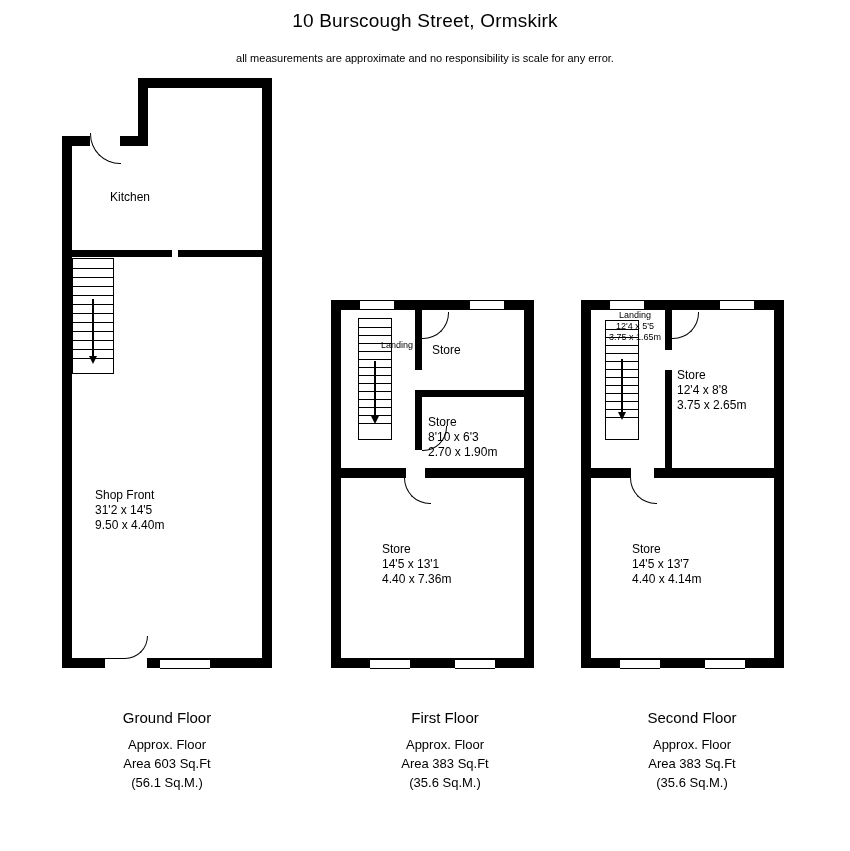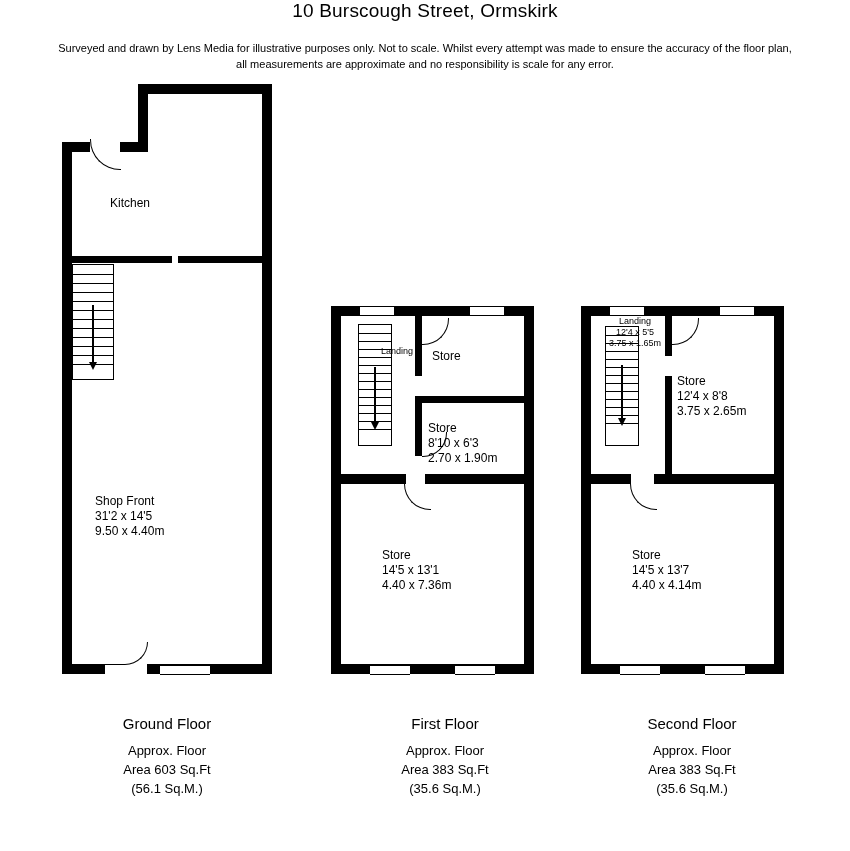--- a/index.html
+++ b/index.html
@@ -10,20 +10,21 @@
   body {
     width: 850px;
     height: 851px;
     font-family: "Liberation Sans", sans-serif;
     color: #000000;
     position: relative;
     overflow: hidden;
   }
   .header {
     text-align: center;
+    padding-top: 10px;
   }
   .title-line1 {
     font-size: 19px;
     letter-spacing: 0.2px;
   }
   .title-line2 {
     font-size: 19px;
     margin-top: 8px;
     letter-spacing: 0.2px;
   }
@@ -127,21 +128,20 @@
     font-size: 15px;
     margin-bottom: 8px;
   }
 </style>
 </head>
 <body>
 
 <div class="header">
   <div class="title-line1">10 Burscough Street, Ormskirk</div>
   <div class="disclaimer">
-    <div>Surveyed and drawn by Lens Media for illustrative purposes only. Not to scale. Whilst every attempt was made to ensure the accuracy of the floor plan,</div>
     <div>all measurements are approximate and no responsibility is scale for any error.</div>
   </div>
 </div>
 
 <div class="plans">
 
   <div>
 
     <div class="wall" style="left:138px; top:0px; width:134px; height:10px;"></div>
 

